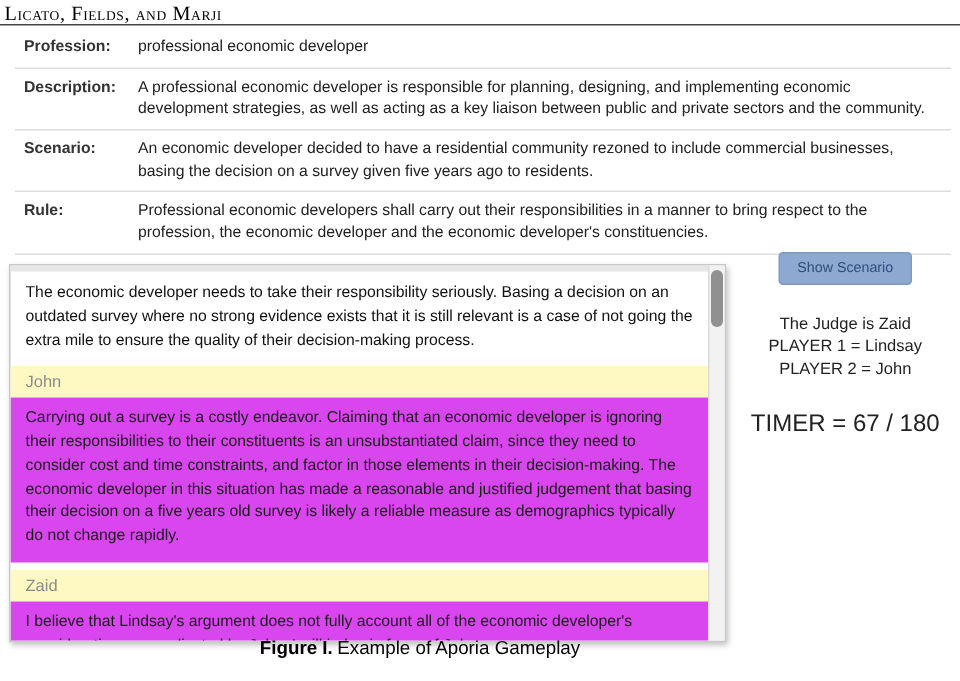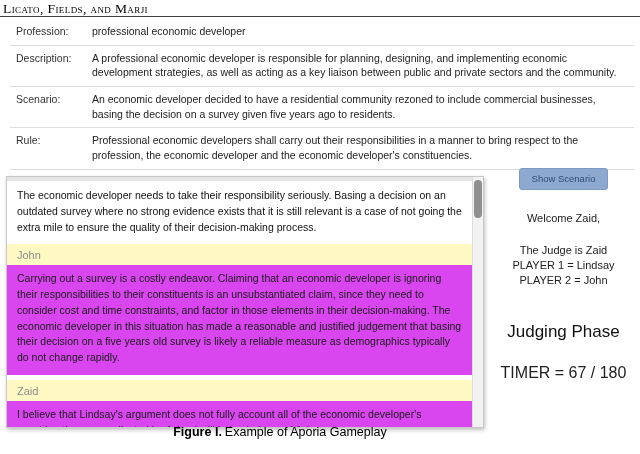--- a/index.html
+++ b/index.html
@@ -9,21 +9,21 @@
 
   
   .running-head { position: absolute; top: 1px; left: 3px; font-family: "Liberation Serif", serif;
                   font-variant: small-caps; font-size: 13.5px; letter-spacing: .4px; color: #000; }
   .head-rule { position: absolute; top: 16px; left: 0; width: 640px; height: 1px; background: #444; }
 
   
   table.info { position: absolute; top: 19px; left: 10px; width: 624px; border-collapse: collapse; }
   table.info td { font-size: 10.5px; line-height: 1.4; padding: 5px 6px 6px 6px; border-bottom: 1px solid #ddd;
                   vertical-align: top; color: #222; }
-  table.info td.lbl { font-weight: normal; color: #333; width: 76px; white-space: nowrap; }
+  table.info td.lbl { font-weight: bold; color: #333; width: 76px; white-space: nowrap; }
 
   
   .chat { position: absolute; left: 6px; top: 176px; width: 478px; height: 252px; background: #fff;
           border: 1px solid #c8c8c8; box-shadow: 1px 2px 4px rgba(0,0,0,.25); }
   .chat-scrollview { position: absolute; top: 0; left: 0; right: 11px; bottom: 0; overflow: hidden; }
   .header-sliver { height: 4px; width: 100%; background: #e6e6e6; }
   .msg-plain { padding: 7px 10px 9px 10px; font-size: 10.5px; line-height: 1.5; color: #111; }
   .msg { margin: 0 0 5px 0; }
   .msg-author { background: #fef9c3; color: #8b8b8b; font-size: 11px; padding: 5px 10px 4px 10px; }
   .msg-body { background: #d946ef; color: #1a1a1a; font-size: 10.5px; line-height: 1.5; padding: 6px 10px 9px 10px; }
@@ -88,25 +88,23 @@
         <div class="msg-body">I believe that Lindsay's argument does not fully account all of the economic developer's considerations as explicated by John. I will judge in favor of John.</div>
       </div>
     </div>
     <div class="scrollbar">
       <div class="scroll-thumb"></div>
     </div>
   </div>
 
   <div class="side">
     <div class="show-btn">Show Scenario</div>
-    <div class="welcome">Welcome Zaid,</div>
     <div class="judge-line">The Judge is Zaid</div>
     <div class="player-line">PLAYER 1 = Lindsay</div>
     <div class="player-line">PLAYER 2 = John</div>
-    <div class="phase">Judging Phase</div>
     <div class="timer">TIMER = 67 / 180</div>
   </div>
 
   <div class="caption">
     <span class="cap-label">Figure I.</span><span class="cap-text">Example of Aporia Gameplay</span>
   </div>
 
 </div>
 
 </body></html>

